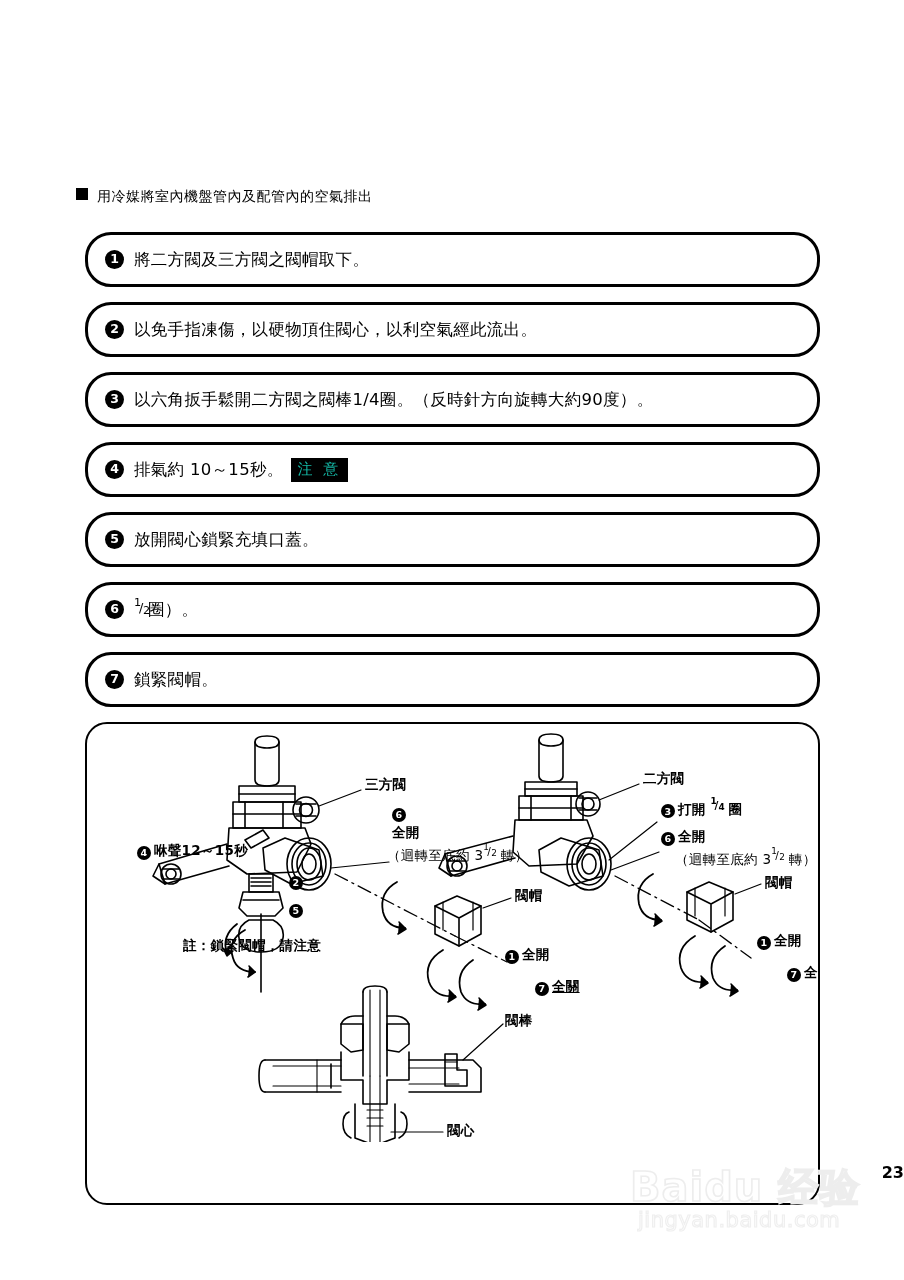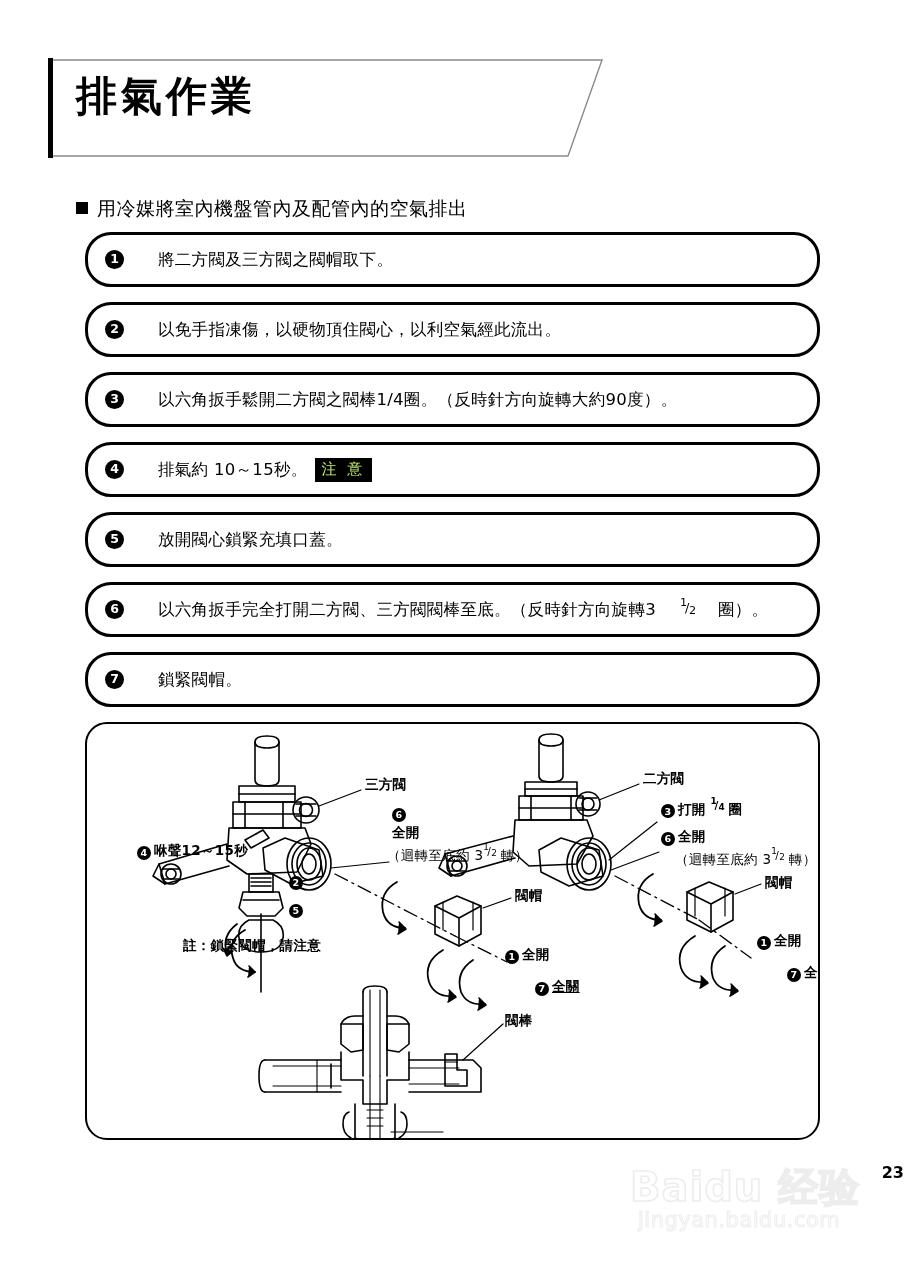--- a/index.html
+++ b/index.html
@@ -40,22 +40,22 @@
     letter-spacing: 4px;
     line-height: 1;
     font-family: "DejaVu Sans", "Liberation Sans", sans-serif;
     white-space: nowrap;
   }
 
   
   .subtitle {
     position: absolute;
     left: 76px;
-    top: 196px;
-    font-size: 19px;
+    top: 188px;
+    font-size: 14px;
     letter-spacing: 0.5px;
     white-space: nowrap;
   }
   .sub-square {
     display: inline-block;
     width: 12px;
     height: 12px;
     background: #000;
     margin-right: 9px;
     vertical-align: 1px;
@@ -93,26 +93,25 @@
     font-size: 12.5px;
     font-weight: 700;
     margin-right: 10px;
     flex: none;
     line-height: 1;
     font-family: "DejaVu Sans", "Liberation Sans", sans-serif;
   }
   .step-text {
     font-size: 16.5px;
     letter-spacing: 0.3px;
-    margin-left: 24px;
   }
   .caution {
     display: inline-block;
     background: #000;
-    color: #bef264;
+    color: #14b8a6;
     font-size: 15px;
     padding: 2px 7px 3px 7px;
     letter-spacing: 3px;
     margin: 0 7px;
     vertical-align: 2px;
   }
   .frac {
     display: inline-block;
     position: relative;
     width: 14px;
@@ -137,21 +136,21 @@
     top: 0.22em;
     font-size: 0.68em;
   }
 
   
   .diagram-box {
     position: absolute;
     left: 85px;
     top: 722px;
     width: 735px;
-    height: 418px;
+    height: 483px;
     border: 2.4px solid #000;
     border-radius: 22px;
     box-sizing: border-box;
     background: #fff;
     overflow: hidden;
   }
   .diagram-box svg {
     position: absolute;
     left: 0;
     top: 0;
@@ -227,27 +226,20 @@
     -webkit-text-stroke: 1.2px #efefef;
     letter-spacing: 0.5px;
     white-space: nowrap;
   }
 </style>
 </head>
 <body>
 
 <div id="page">
 
-  <div class="banner">
-    <svg class="banner-shape" width="556" height="100" viewBox="0 0 556 100">
-      <polygon points="4,2 554,2 520,98 4,98" fill="#ffffff" stroke="#8a8a8a" stroke-width="1.4"></polygon>
-      <rect x="0" y="0" width="5" height="100" fill="#000000"></rect>
-    </svg>
-    <div class="banner-title">排氣作業</div>
-  </div>
 
   <div class="subtitle">
     <span class="sub-square"></span><span>用冷媒將室內機盤管內及配管內的空氣排出</span>
   </div>
 
   <div class="step" style="top:232px;">
     <div class="step-inner">
       <span class="num">1</span>
       <span class="step-text">將二方閥及三方閥之閥帽取下。</span>
     </div>
@@ -278,21 +270,20 @@
   <div class="step" style="top:512px;">
     <div class="step-inner">
       <span class="num">5</span>
       <span class="step-text">放開閥心鎖緊充填口蓋。</span>
     </div>
   </div>
 
   <div class="step" style="top:582px;">
     <div class="step-inner">
       <span class="num">6</span>
-      <span class="step-text">以六角扳手完全打開二方閥、三方閥閥棒至底。（反時針方向旋轉3</span>
       <span class="step-text frac">
         <span class="n">1</span>
         <span class="s">/</span>
         <span class="d">2</span>
       </span>
       <span class="step-text"> 圈）。</span>
     </div>
   </div>
 
   <div class="step" style="top:652px;">
@@ -502,21 +493,21 @@
 
     <div class="dlabel b" style="left:678px; top:150px;">閥帽</div>
     <div class="dlabel b" style="left:670px; top:208px;">
       <span class="dnum">1</span><span>全開</span>
     </div>
     <div class="dlabel b" style="left:700px; top:240px;">
       <span class="dnum">7</span><span>全關</span>
     </div>
 
     <div class="dlabel b" style="left:418px; top:288px;text-align:right;">閥棒</div>
-    <div class="dlabel b" style="left:360px; top:416px;margin-left:40px;">閥心</div>
+    <div class="dlabel b" style="left:360px; top:398px;">閥心</div>
   </div>
 
   <div class="pagenum">23</div>
 
   <div class="watermark">
     <div class="wm-main">Baidu 经验</div>
     <div class="wm-sub">jingyan.baidu.com</div>
   </div>
 
 </div>

